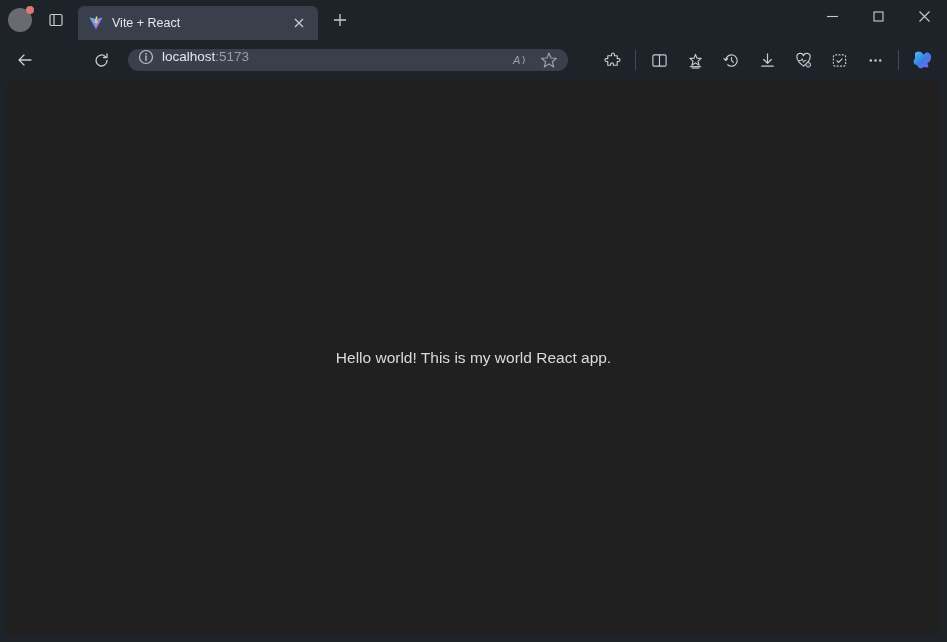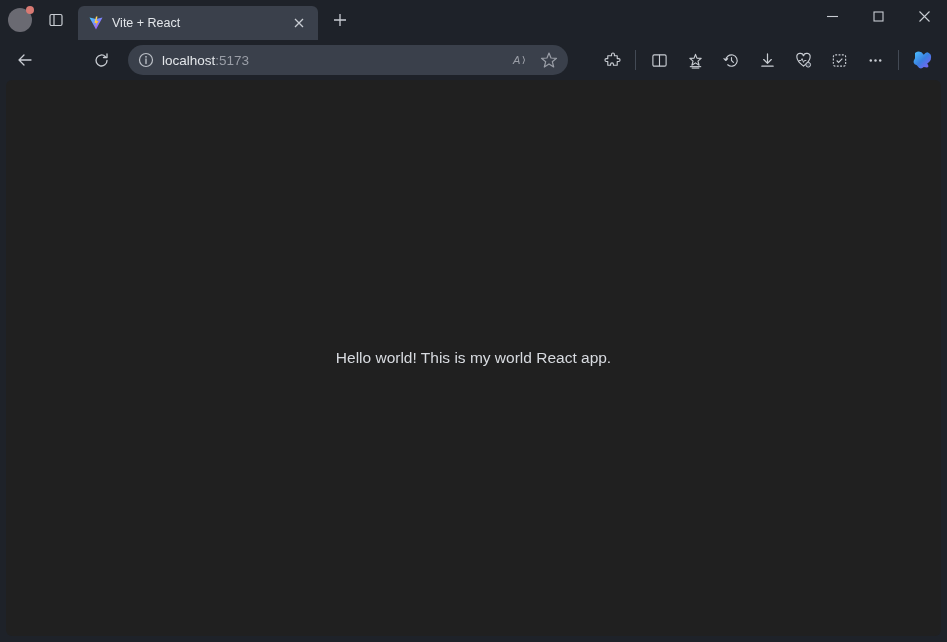--- a/index.html
+++ b/index.html
@@ -124,25 +124,24 @@
       width: 34px;
       height: 32px;
       display: flex;
       align-items: center;
       justify-content: center;
       color: #c9cdd3;
       border-radius: 4px;
     }
     .addrbar {
       flex: 1;
-      height: 30px;
+      height: 22px;
       background: #3a404b;
       border-radius: 15px;
       display: flex;
-      align-items: center;
       padding: 0 10px;
       gap: 8px;
       margin: 0 6px;
       max-width: 440px;
     }
     .addr-info-icon {
       width: 16px;
       height: 16px;
       color: #bbbfc6;
       flex-shrink: 0;

